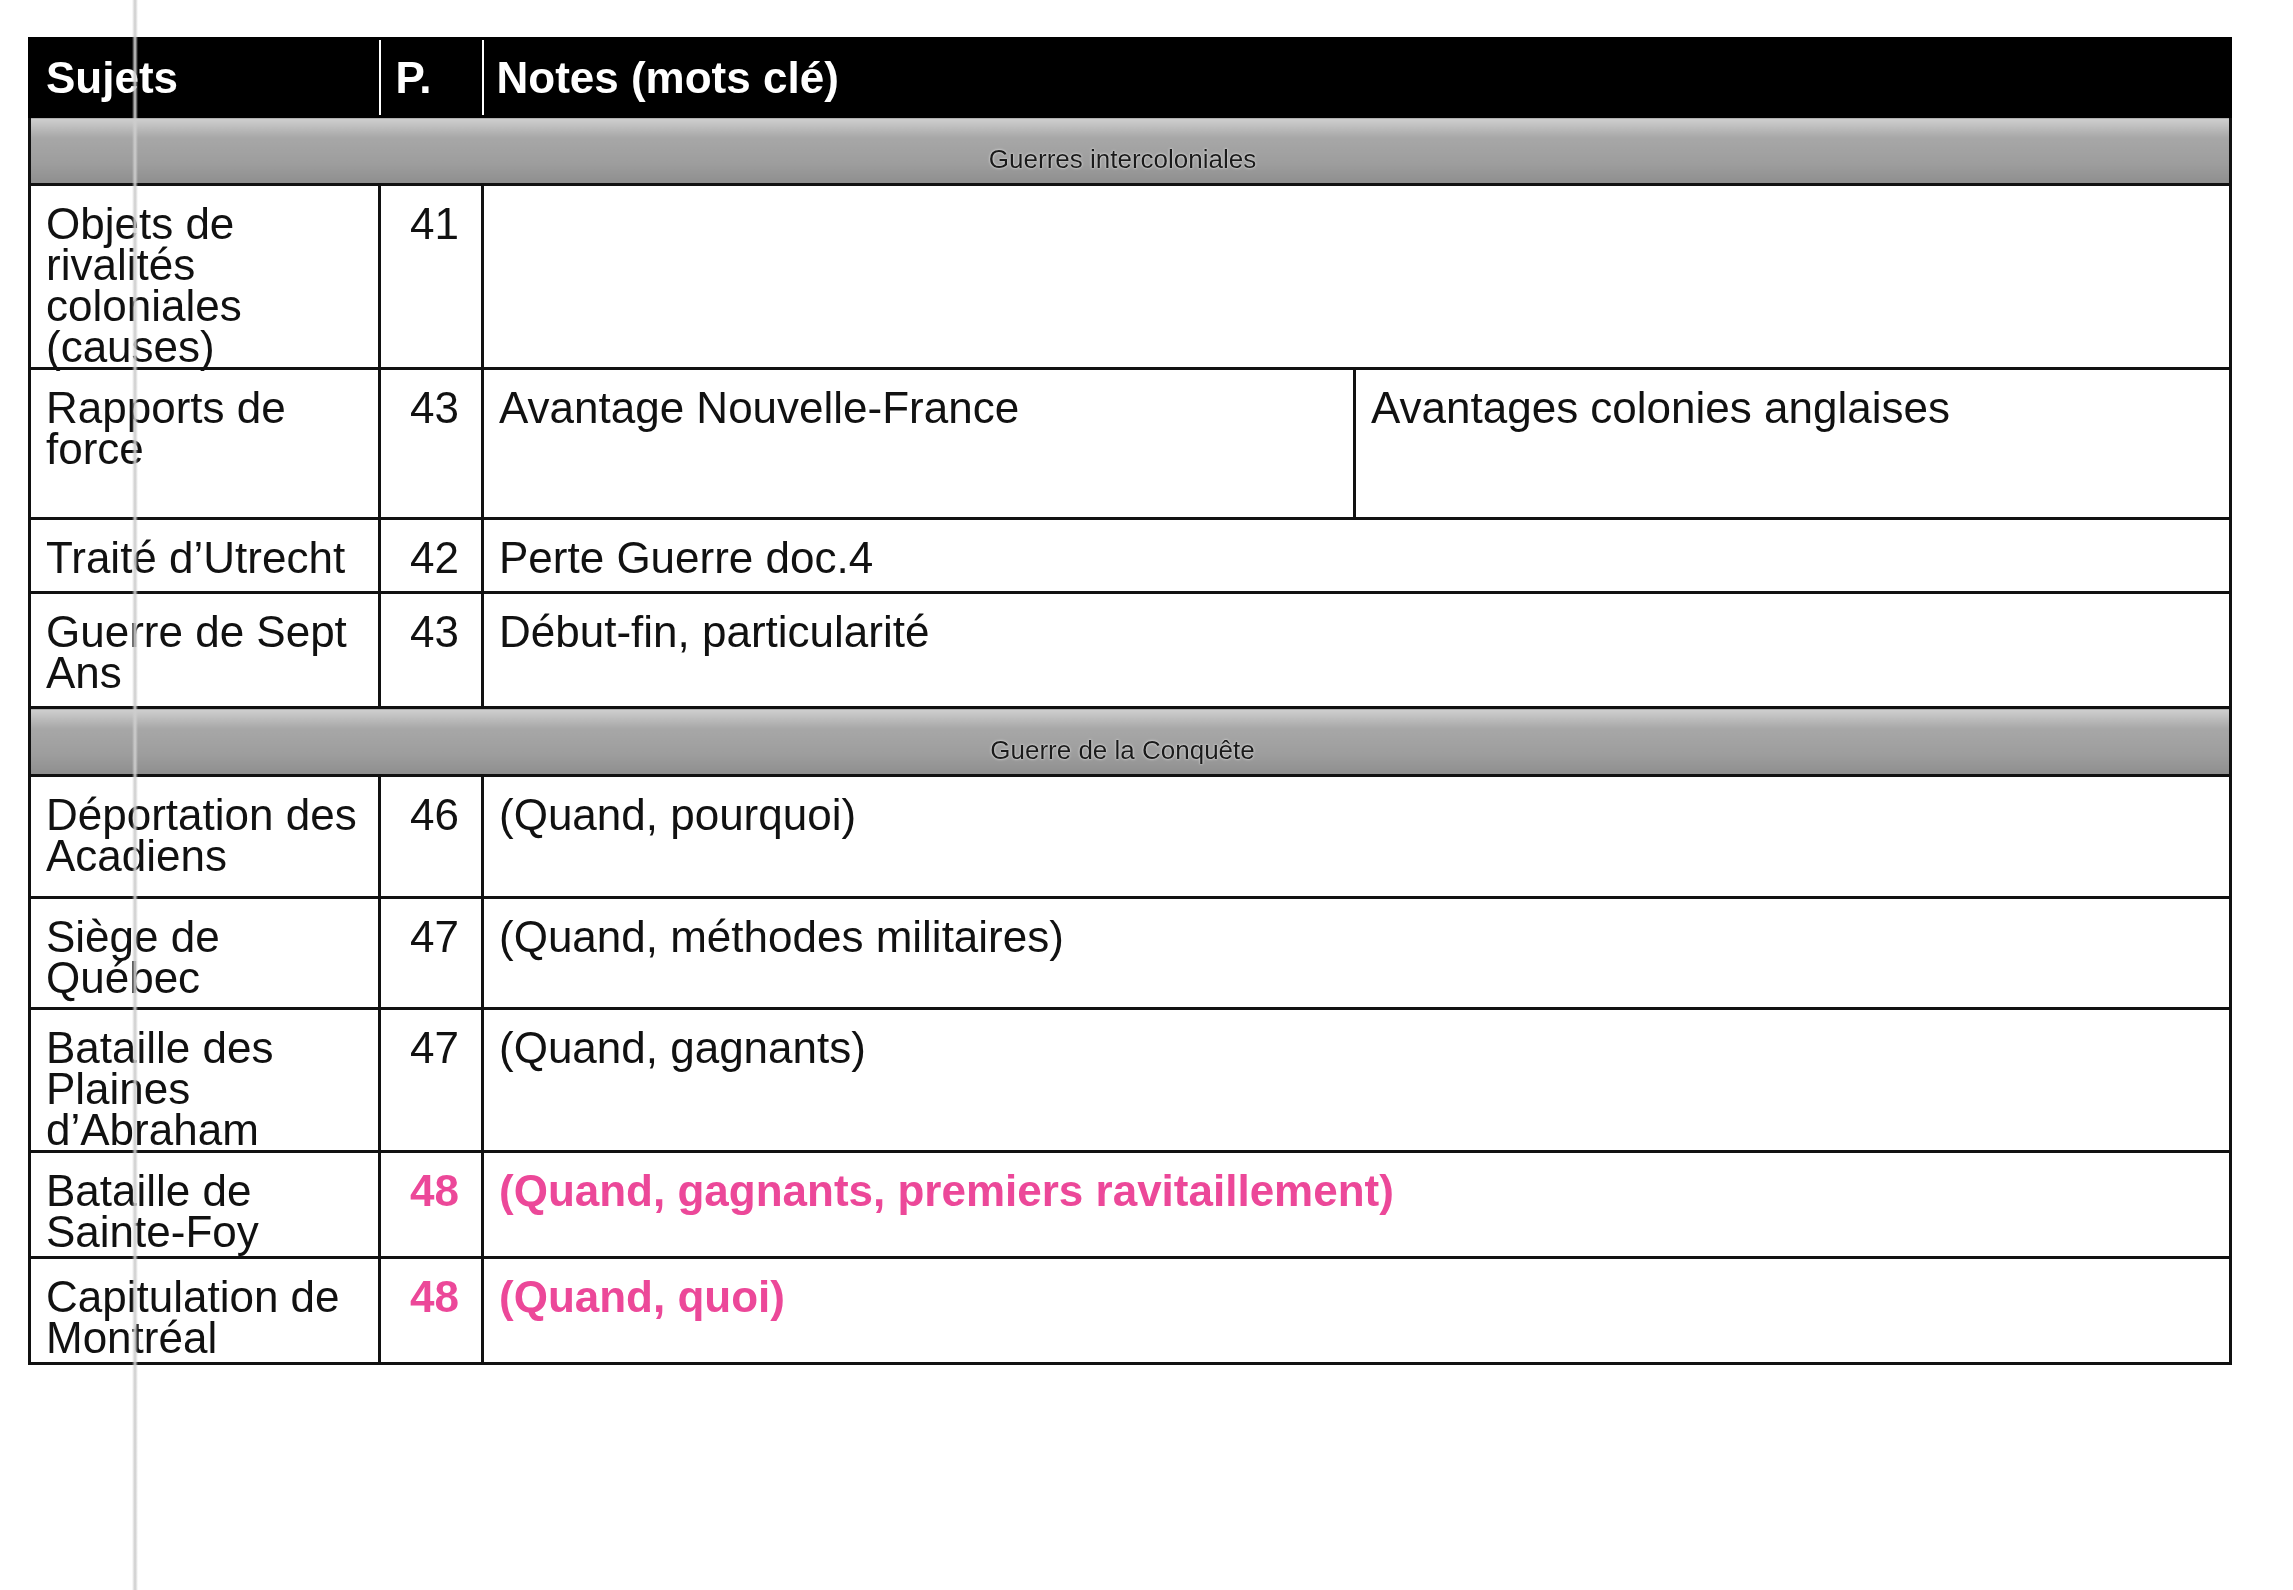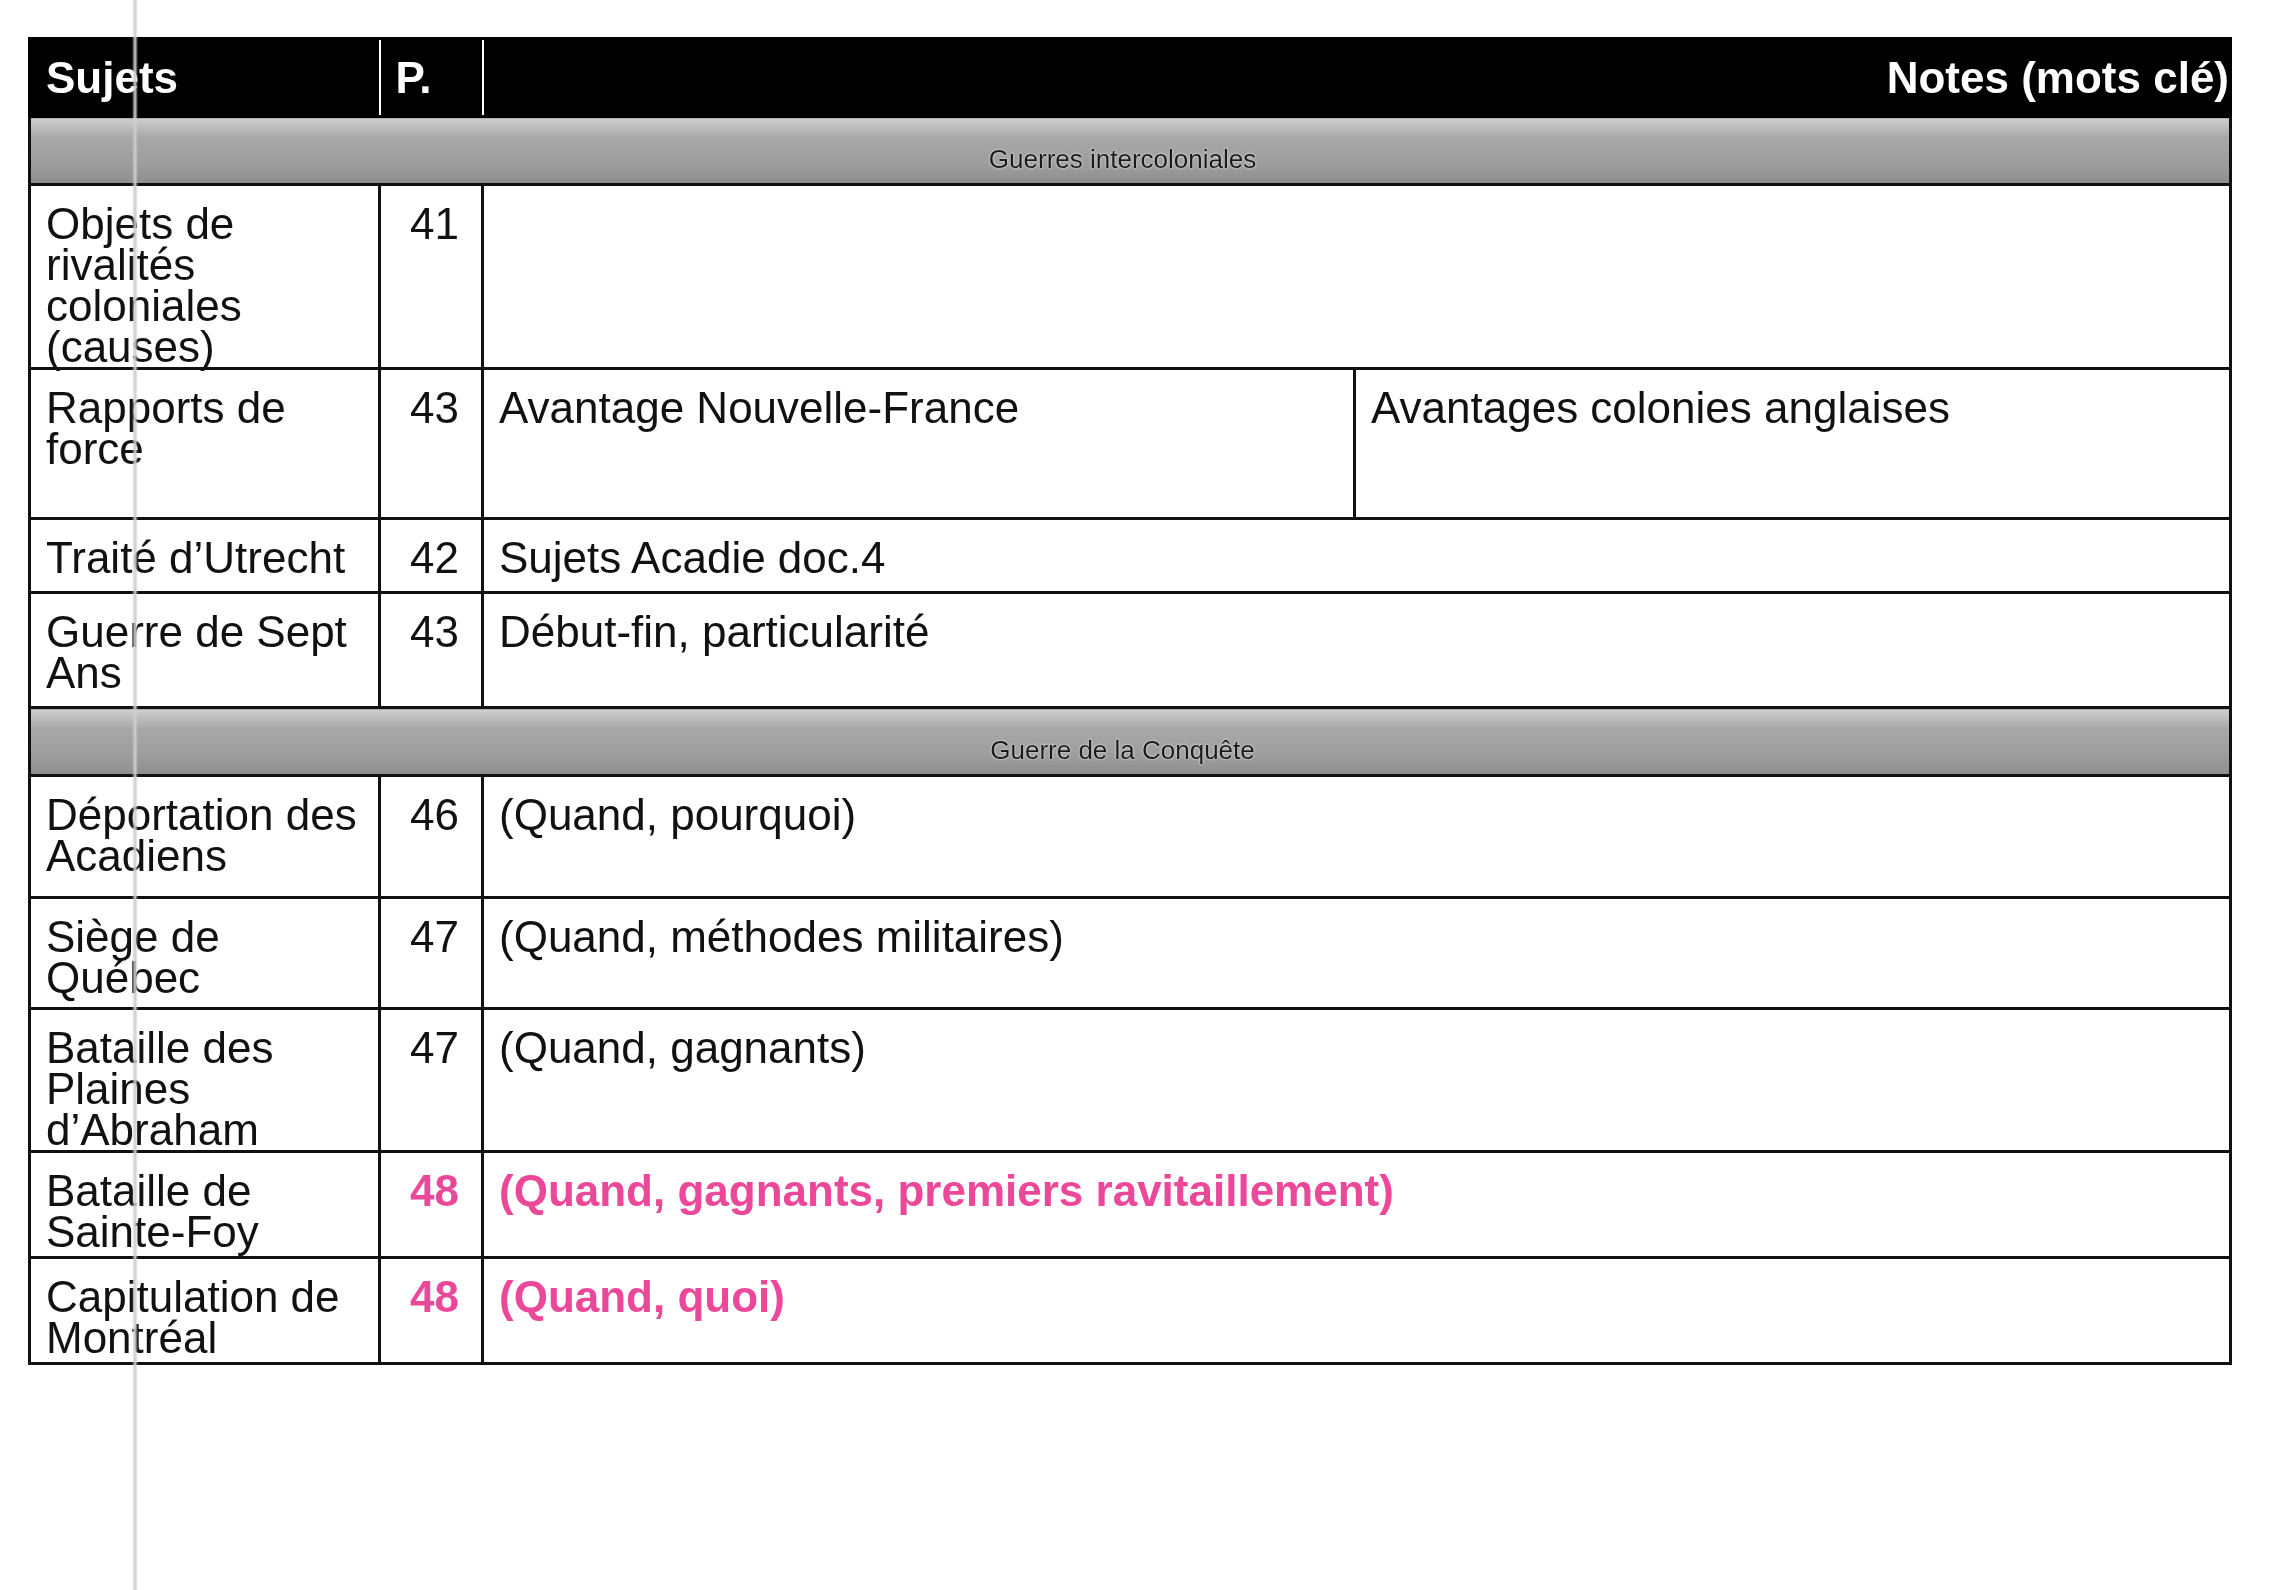--- a/index.html
+++ b/index.html
@@ -47,21 +47,21 @@
       border-left: 2.8px solid #fff;
       border-right: 2.8px solid #fff;
       border-top: 3.7px solid #000;
       border-bottom: 3.7px solid #000;
       text-align: left;
       vertical-align: middle;
     }
     thead th:first-child { border-left: 3.7px solid #000; }
     thead th:last-child { border-right: 3.7px solid #000; }
     thead th .txt { padding-left: 15px; display: block; }
-    thead th.notes-head .txt { padding-left: 0; text-align: right; }
+    thead th.notes-head .txt { padding-left: 13px; text-align: left; }
 
     tr.section td {
       height: 65px;
       background: linear-gradient(180deg, #cfcfcf 0%, #a7a7a7 30%, #9d9d9d 70%, #8e8e8e 100%);
       text-align: center;
       vertical-align: middle;
       color: #1a1a1a;
       font-size: 26px;
       text-shadow: 0 0 2.8px #e6e6e6, 0 0 0.9px #ffffff;
     }
@@ -154,21 +154,21 @@
       </tr>
 
       <tr class="r-traite">
         <td>
             <span class="txt">Traité d’Utrecht</span>
           </td>
         <td class="page">
             <span class="txt">42</span>
           </td>
         <td colspan="2">
-            <span class="txt">Sujets Acadie doc.4</span>
+            <span class="txt">Perte Guerre doc.4</span>
           </td>
       </tr>
 
       <tr class="r-sept">
         <td>
             <span class="txt">Guerre de Sept Ans</span>
           </td>
         <td class="page">
             <span class="txt">43</span>
           </td>

